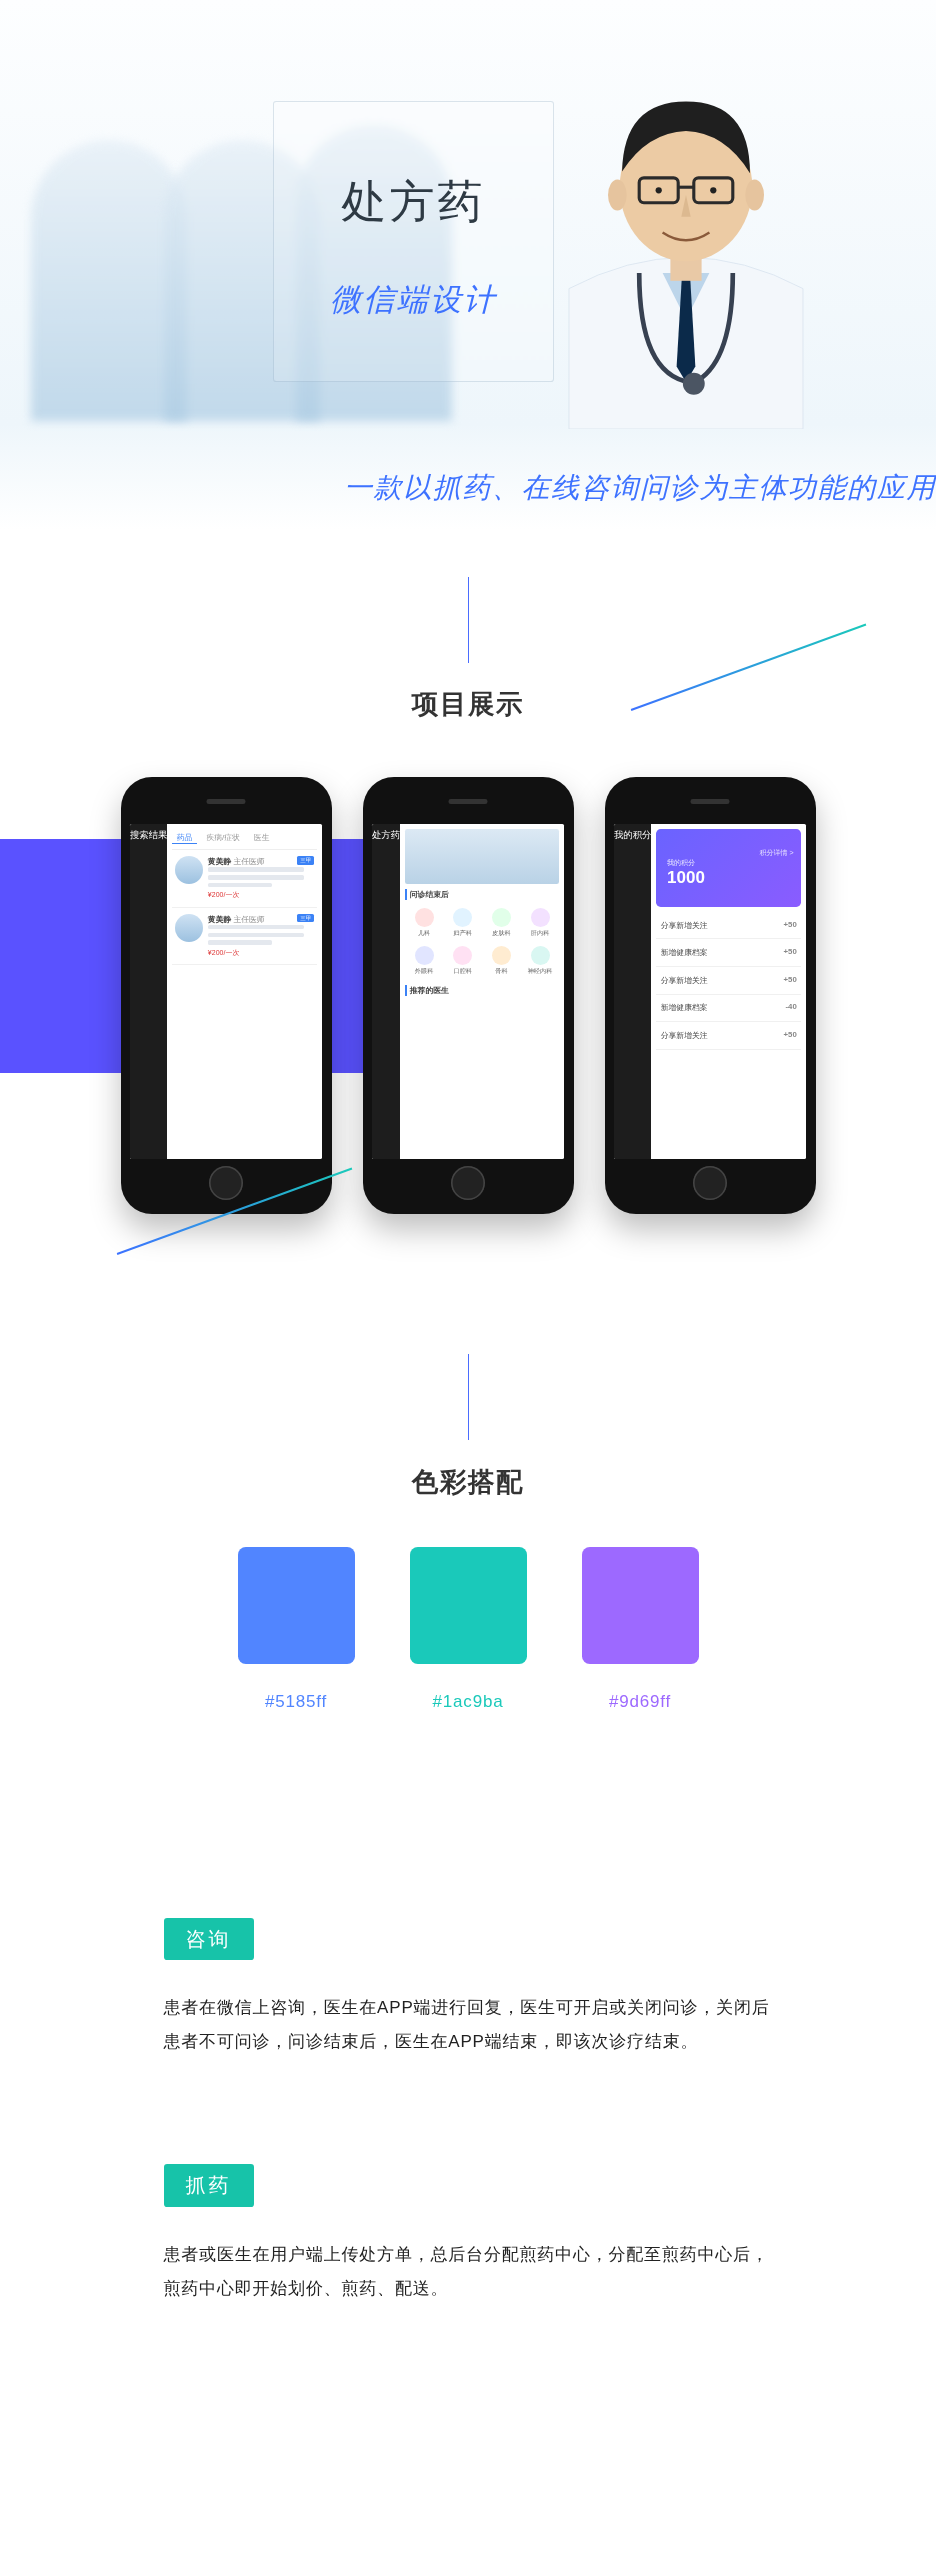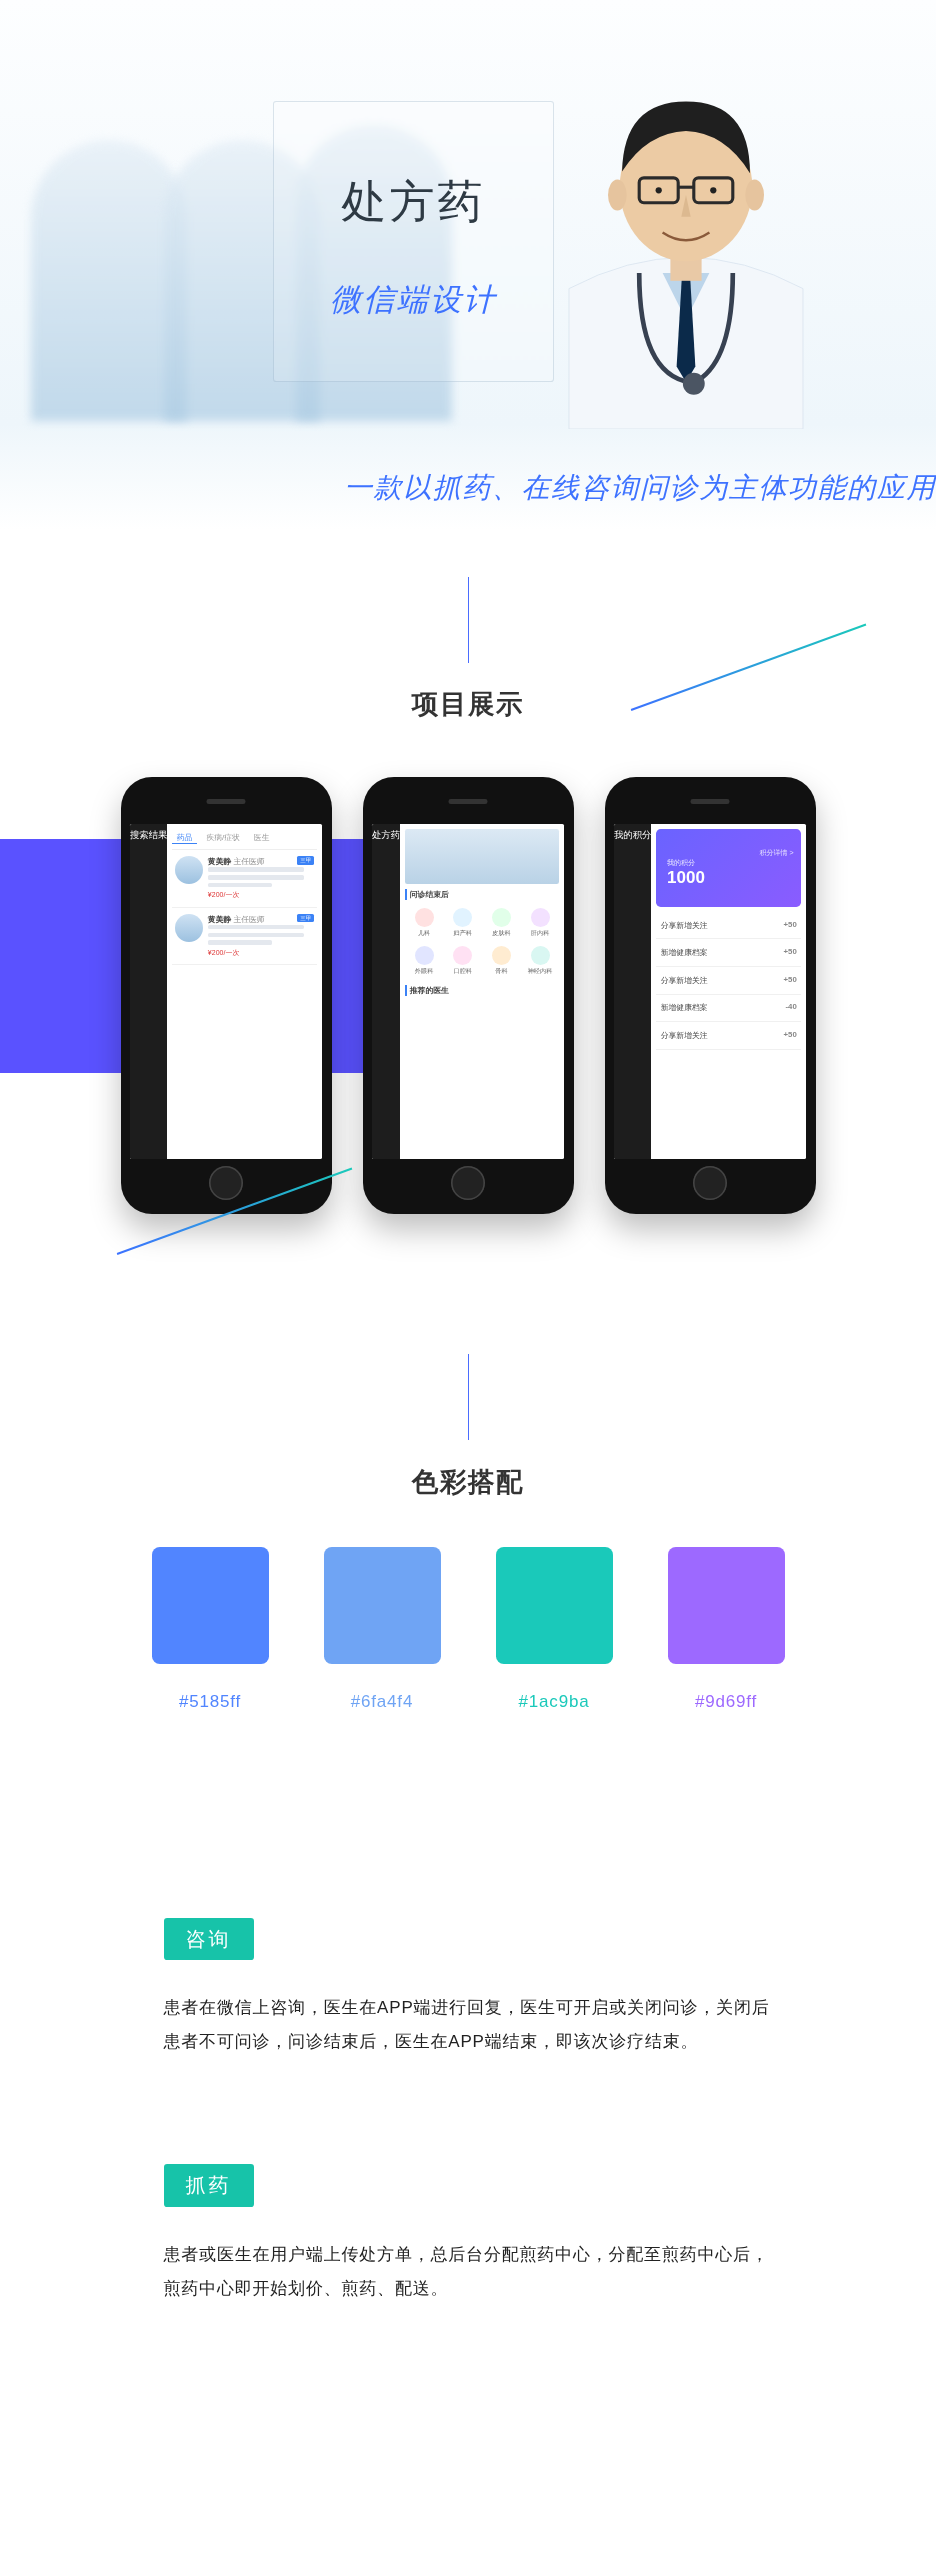--- a/index.html
+++ b/index.html
@@ -442,24 +442,20 @@
 <section class="section">
   <div class="section-rule"></div>
   <h2 class="section-title">色彩搭配</h2>
 
   <div class="swatches">
     <div class="swatch">
       <div class="box" style="background:#5185ff"></div>
       <div class="hex" style="color:#5185ff">#5185ff</div>
     </div>
     <div class="swatch">
-      <div class="box" style="background:#6fa4f4"></div>
-      <div class="hex" style="color:#6fa4f4">#6fa4f4</div>
-    </div>
-    <div class="swatch">
       <div class="box" style="background:#1ac9ba"></div>
       <div class="hex" style="color:#1ac9ba">#1ac9ba</div>
     </div>
     <div class="swatch">
       <div class="box" style="background:#9d69ff"></div>
       <div class="hex" style="color:#9d69ff">#9d69ff</div>
     </div>
   </div>
 </section>
 

